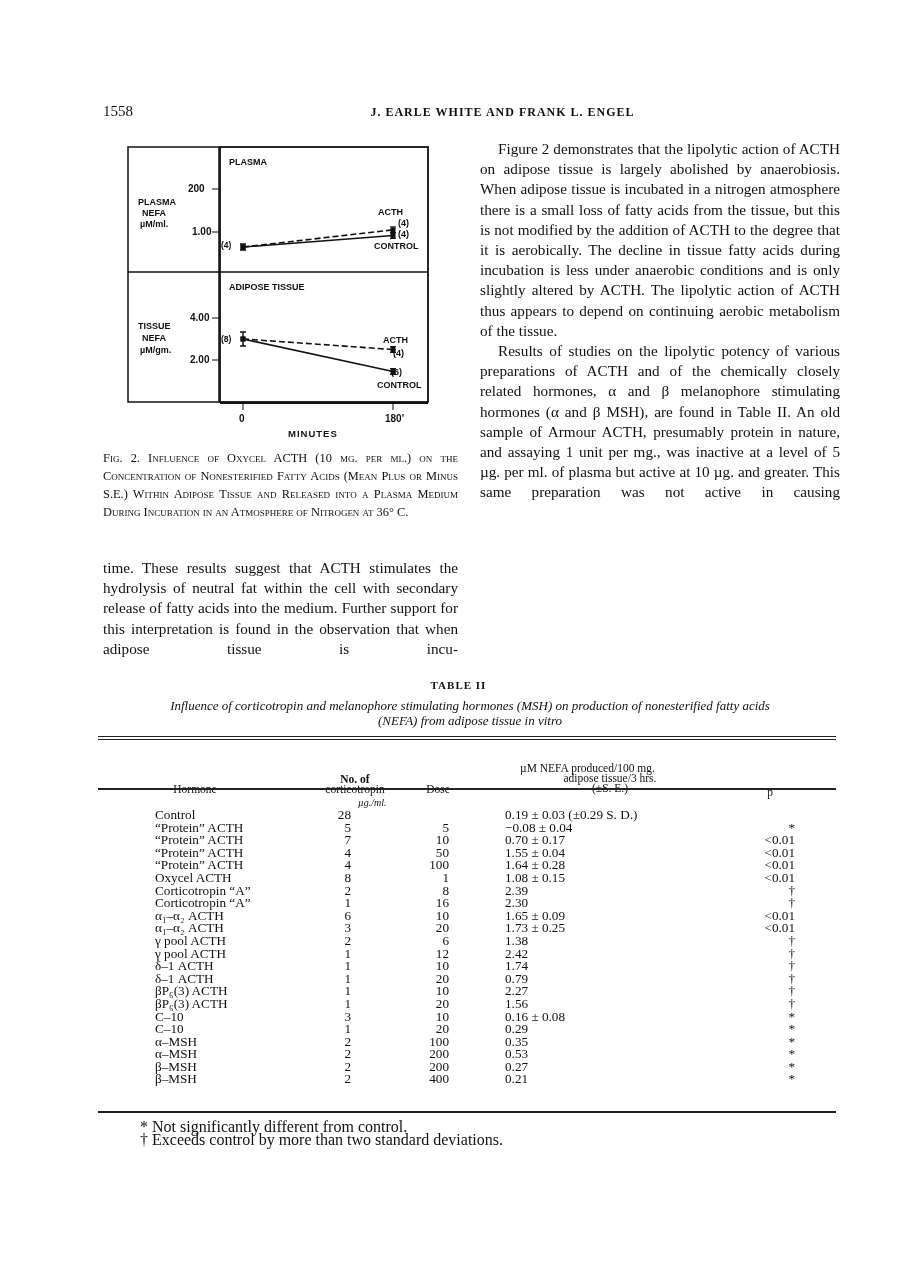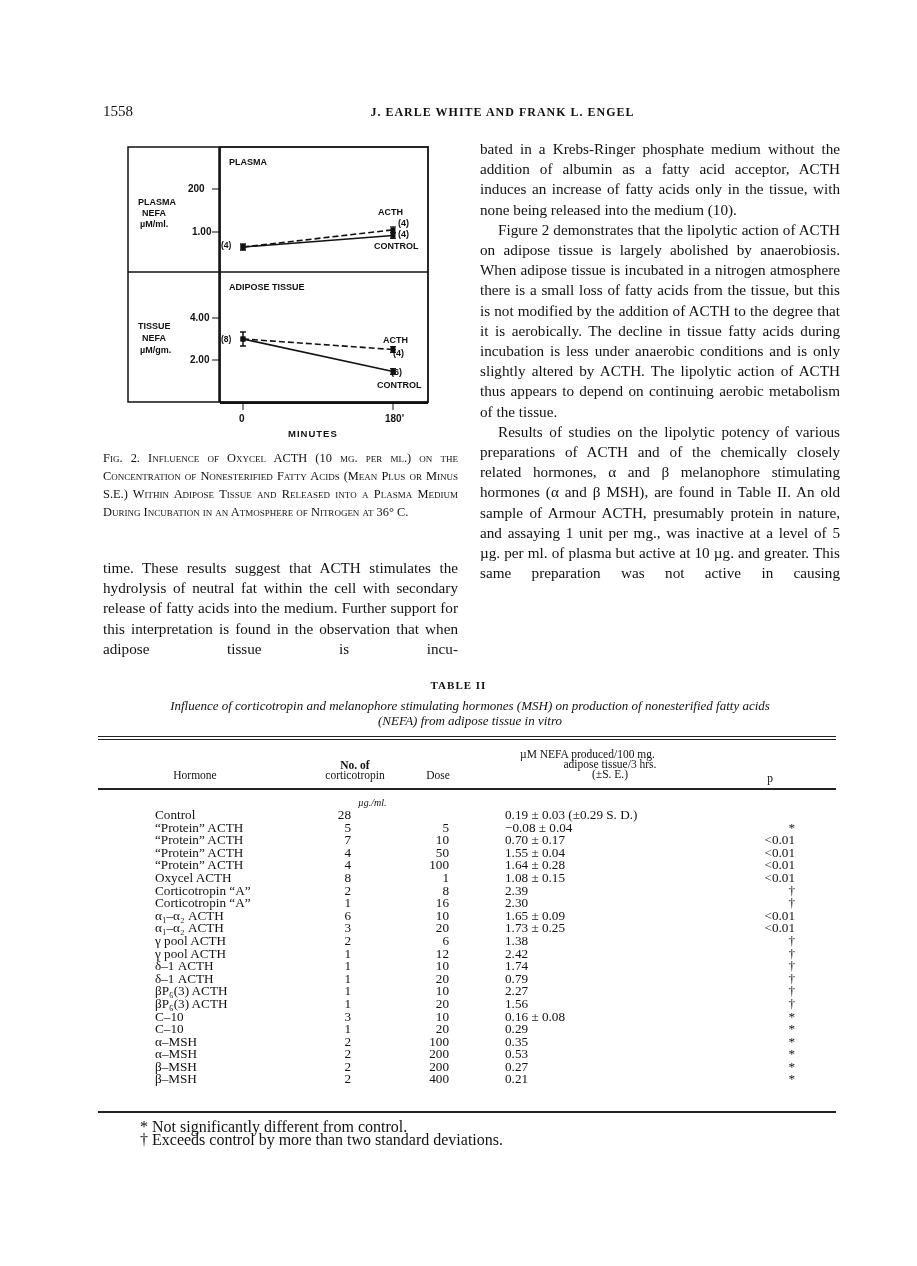--- a/index.html
+++ b/index.html
@@ -21,21 +21,21 @@
     .body-col p { margin: 0; }
     .indent { text-indent: 18px; }
     #right-col { left: 480px; top: 139px; width: 360px; }
     #left-col { left: 103px; top: 558px; width: 355px; }
     .justify-last { text-align-last: justify; }
 
     
     .table-label { left: 0; width: 917px; top: 679px; text-align: center; font-size: 11px; letter-spacing: 1px; font-weight: bold; }
     .table-title { left: 150px; width: 640px; top: 698px; text-align: center; font-size: 13px; font-style: italic; line-height: 15px; }
     .rule { position: absolute; left: 98px; width: 738px; background: #222; }
-    .th { position: absolute; font-size: 11.5px; line-height: 12px; text-align: center; }
+    .th { position: absolute; font-size: 11.5px; line-height: 12px; text-align: center; margin-top: 14px; }
     .unit { position: absolute; left: 358px; top: 797px; font-size: 10px; font-style: italic; }
     #table-body { position: absolute; left: 155px; top: 808px; width: 640px; }
     .tr { position: relative; height: 12.6px; font-size: 13.2px; line-height: 13px; }
     .tr span { position: absolute; top: 0; white-space: nowrap; }
     .c-h { left: 0; }
     .c-n { left: 166px; width: 30px; text-align: right; }
     .c-d { left: 240px; width: 54px; text-align: right; }
     .c-v { left: 350px; }
     .c-p { left: 560px; width: 80px; text-align: right; }
     .footnotes { left: 140px; top: 1120px; font-size: 16px; line-height: 13px; }
@@ -109,21 +109,20 @@
         <path d="M112,187 H118 M115,187 V201 M112,201 H118" stroke="#111" stroke-width="1" fill="none"></path>
         <rect x="262.5" y="224.05" width="5" height="5" fill="#111"></rect>
         <path d="M262,223.55 H268 M265,223.55 V229.55 M262,229.55 H268" stroke="#111" stroke-width="1" fill="none"></path>
       </g>
   </svg>
 </div>
 
 <div class="abs caption">Fig. 2. Influence of Oxycel ACTH (10 µg. per ml.) on the Concentration of Nonesterified Fatty Acids (Mean Plus or Minus S.E.) Within Adipose Tissue and Released into a Plasma Medium During Incubation in an Atmosphere of Nitrogen at 36° C.</div>
 
 <div class="abs body-col" id="right-col">
-  <p>bated in a Krebs-Ringer phosphate medium without the addition of albumin as a fatty acid acceptor, ACTH induces an increase of fatty acids only in the tissue, with none being released into the medium (10).</p>
   <p class="indent">Figure 2 demonstrates that the lipolytic action of ACTH on adipose tissue is largely abolished by anaerobiosis. When adipose tissue is incubated in a nitrogen atmosphere there is a small loss of fatty acids from the tissue, but this is not modified by the addition of ACTH to the degree that it is aerobically. The decline in tissue fatty acids during incubation is less under anaerobic conditions and is only slightly altered by ACTH. The lipolytic action of ACTH thus appears to depend on continuing aerobic metabolism of the tissue.</p>
   <p class="indent justify-last">Results of studies on the lipolytic potency of various preparations of ACTH and of the chemically closely related hormones, α and β melanophore stimulating hormones (α and β MSH), are found in Table II. An old sample of Armour ACTH, presumably protein in nature, and assaying 1 unit per mg., was inactive at a level of 5 µg. per ml. of plasma but active at 10 µg. and greater. This same preparation was not active in causing</p>
 </div>
 
 <div class="abs body-col" id="left-col">
   <p class="justify-last">time. These results suggest that ACTH stimulates the hydrolysis of neutral fat within the cell with secondary release of fatty acids into the medium. Further support for this interpretation is found in the observation that when adipose tissue is incu-</p>
 </div>
 
 <div class="abs table-label">TABLE II</div>
 <div class="abs table-title">Influence of corticotropin and melanophore stimulating hormones (MSH) on production of nonesterified fatty acids (NEFA) from adipose tissue in vitro</div>

